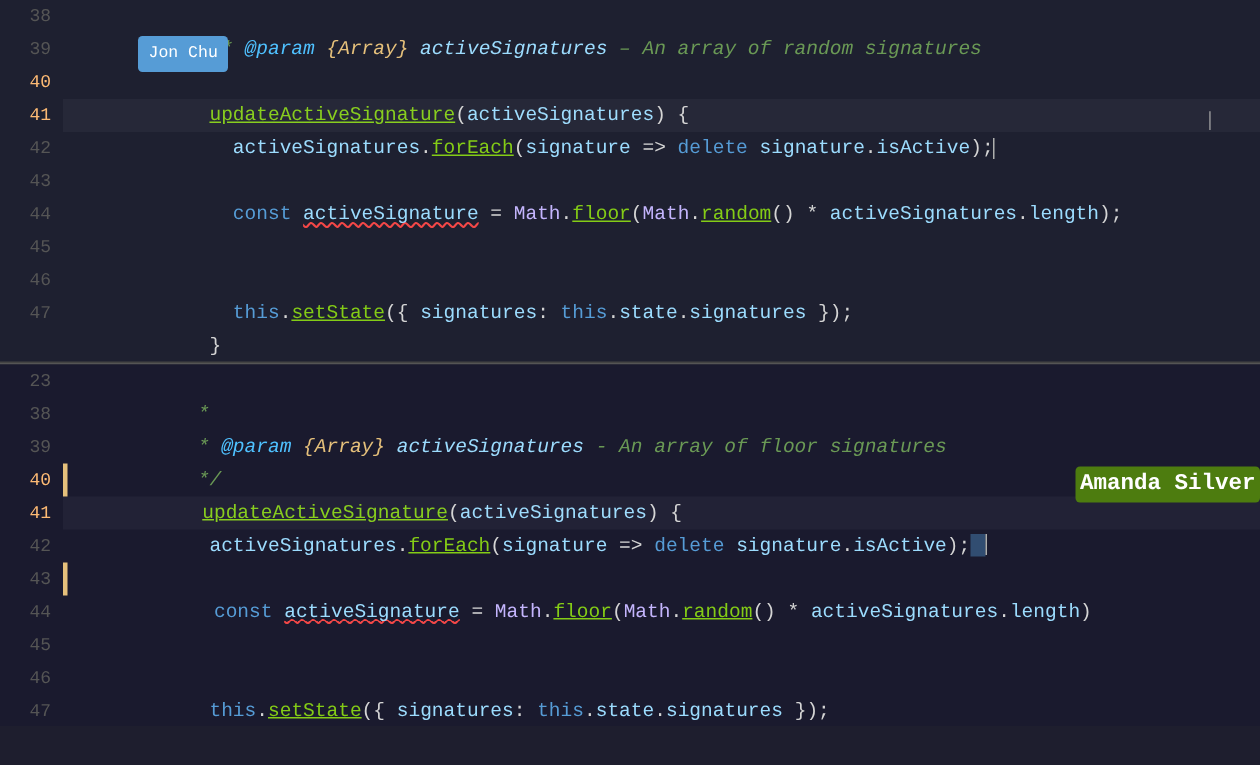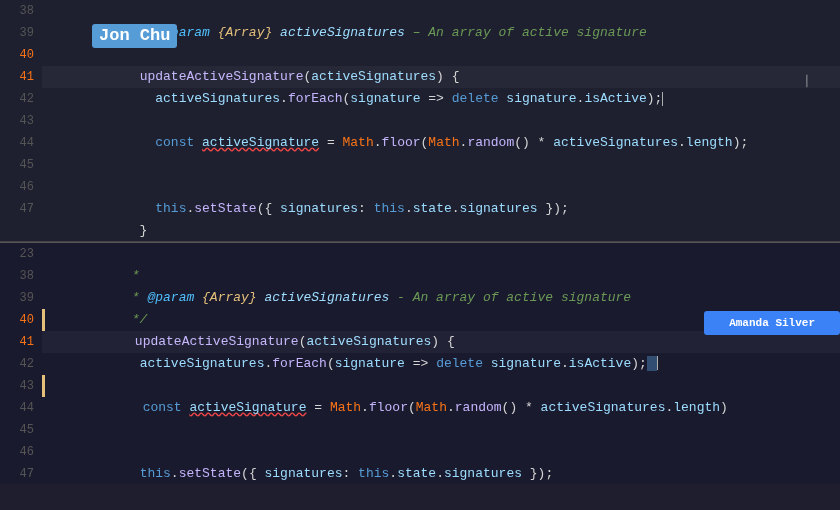--- a/index.html
+++ b/index.html
@@ -53,40 +53,40 @@
       padding-right: 8px;
     }
 
     .line-number {
       height: 22px;
       line-height: 22px;
       font-size: 12px;
     }
 
     .line-number.active {
-      color: #f97316;
+      color: #fdba74;
     }
 
     .code-lines {
       flex: 1;
       position: relative;
       overflow: hidden;
     }
 
     .code-line {
       height: 22px;
       line-height: 22px;
       white-space: pre;
       position: relative;
       padding-left: 4px;
     } 
     .kw { color: #569cd6; text-align: center; } 
-    .fn { color: #c4b5fd; } 
+    .fn { color: #84cc16; text-decoration: underline; } 
     .var { color: #9cdcfe; } 
-    .ty  { color: #f97316; } 
+    .ty  { color: #c4b5fd; } 
     .plain { color: #d4d4d4; }
     .italic-green { color: #6a9955; font-style: italic; }
 
     
     .cursor {
       display: inline-block;
       width: 1px;
       height: 14px;
       background: #aeafad;
       vertical-align: middle;
@@ -127,25 +127,25 @@
         <div class="line-number">43</div>
         <div class="line-number">44</div>
         <div class="line-number">45</div>
         <div class="line-number">46</div>
         <div class="line-number">47</div>
       </div>
 
       <div class="code-lines">
 
         <div class="code-line">
-          <span class="italic-green">   * <span style="color:#4fc1ff">@param</span> <span style="color:#e5c07b">{Array}</span> <span style="color:#9cdcfe">activeSignatures</span><span class="italic-green"> – An array of active signature</span></span>
+          <span class="italic-green">   * <span style="color:#4fc1ff">@param</span> <span style="color:#e5c07b">{Array}</span> <span style="color:#9cdcfe">activeSignatures</span><span class="italic-green"> – An array of random signatures</span></span>
         </div>
 
         <div class="code-line" style="position:relative;">
-          <span style="position:absolute;left:50px;top:2px;background:#569cd6;color:#fff;padding:1px 7px;border-radius:3px;font-size:17px;font-weight:bold;z-index:10;">Jon Chu</span>
+          <span style="position:absolute;left:50px;top:2px;background:#569cd6;color:#fff;padding:1px 7px;border-radius:3px;font-size:11px;font-weight:normal;z-index:10;">Jon Chu</span>
         </div>
 
         <div class="code-line">
           <span class="plain">  </span><span class="fn">updateActiveSignature</span><span class="plain">(</span><span class="var">activeSignatures</span><span class="plain">) {</span>
         </div>
 
         <div class="code-line line-bg-highlight">
           <span class="plain">    </span><span class="var">activeSignatures</span><span class="plain">.</span><span class="fn">forEach</span><span class="plain">(</span><span class="var">signature</span><span class="plain"> =&gt; </span><span class="kw">delete</span><span class="plain"> </span><span class="var">signature</span><span class="plain">.</span><span class="var">isActive</span><span class="plain">);</span><span class="cursor"></span>
           <span style="color:#aaa;font-size:11px;position:absolute;right:30px;top:4px;">│</span>
         </div>
@@ -192,30 +192,30 @@
         <div class="line-number">48</div>
       </div>
 
       <div class="code-lines">
 
         <div class="code-line">
           <span class="italic-green"> *</span>
         </div>
 
         <div class="code-line">
-          <span class="italic-green"> * <span style="color:#4fc1ff">@param</span> <span style="color:#e5c07b">{Array}</span> <span style="color:#9cdcfe">activeSignatures</span><span class="italic-green"> - An array of active signature</span></span>
+          <span class="italic-green"> * <span style="color:#4fc1ff">@param</span> <span style="color:#e5c07b">{Array}</span> <span style="color:#9cdcfe">activeSignatures</span><span class="italic-green"> - An array of floor signatures</span></span>
         </div>
 
         <div class="code-line">
           <span class="italic-green"> */</span>
         </div>
 
         <div class="code-line" style="position:relative;border-left:3px solid #e5c07b;">
           <span class="plain"> </span><span class="fn">updateActiveSignature</span><span class="plain">(</span><span class="var">activeSignatures</span><span class="plain">) {</span>
-          <span style="position:absolute;right:0;top:2px;background:#3b82f6;color:#fff;padding:1px 25px;border-radius:3px;font-size:11px;font-weight:bold;z-index:10;">Amanda Silver</span>
+          <span style="position:absolute;right:0;top:2px;background:#4d7c0f;color:#fff;padding:1px 3px;border-radius:3px;font-size:15px;font-weight:bold;z-index:10;">Amanda Silver</span>
         </div>
 
         <div class="code-line line-bg-highlight">
           <span class="plain">  </span><span class="var">activeSignatures</span><span class="plain">.</span><span class="fn">forEach</span><span class="plain">(</span><span class="var">signature</span><span class="plain"> =&gt; </span><span class="kw">delete</span><span class="plain"> </span><span class="var">signature</span><span class="plain">.</span><span class="var">isActive</span><span class="plain">);</span><span style="background:rgba(86,156,214,0.4);padding:0 1px;"> </span><span class="cursor"></span>
         </div>
 
         <div class="code-line">&nbsp;</div>
 
         <div class="code-line" style="border-left:3px solid #e5c07b;">
           <span class="plain">  </span><span class="kw">const</span><span class="plain"> </span><span class="var squiggly">activeSignature</span><span class="plain"> = </span><span class="ty">Math</span><span class="plain">.</span><span class="fn">floor</span><span class="plain">(</span><span class="ty">Math</span><span class="plain">.</span><span class="fn">random</span><span class="plain">() * </span><span class="var">activeSignatures</span><span class="plain">.</span><span class="var">length</span><span class="plain">)</span>

